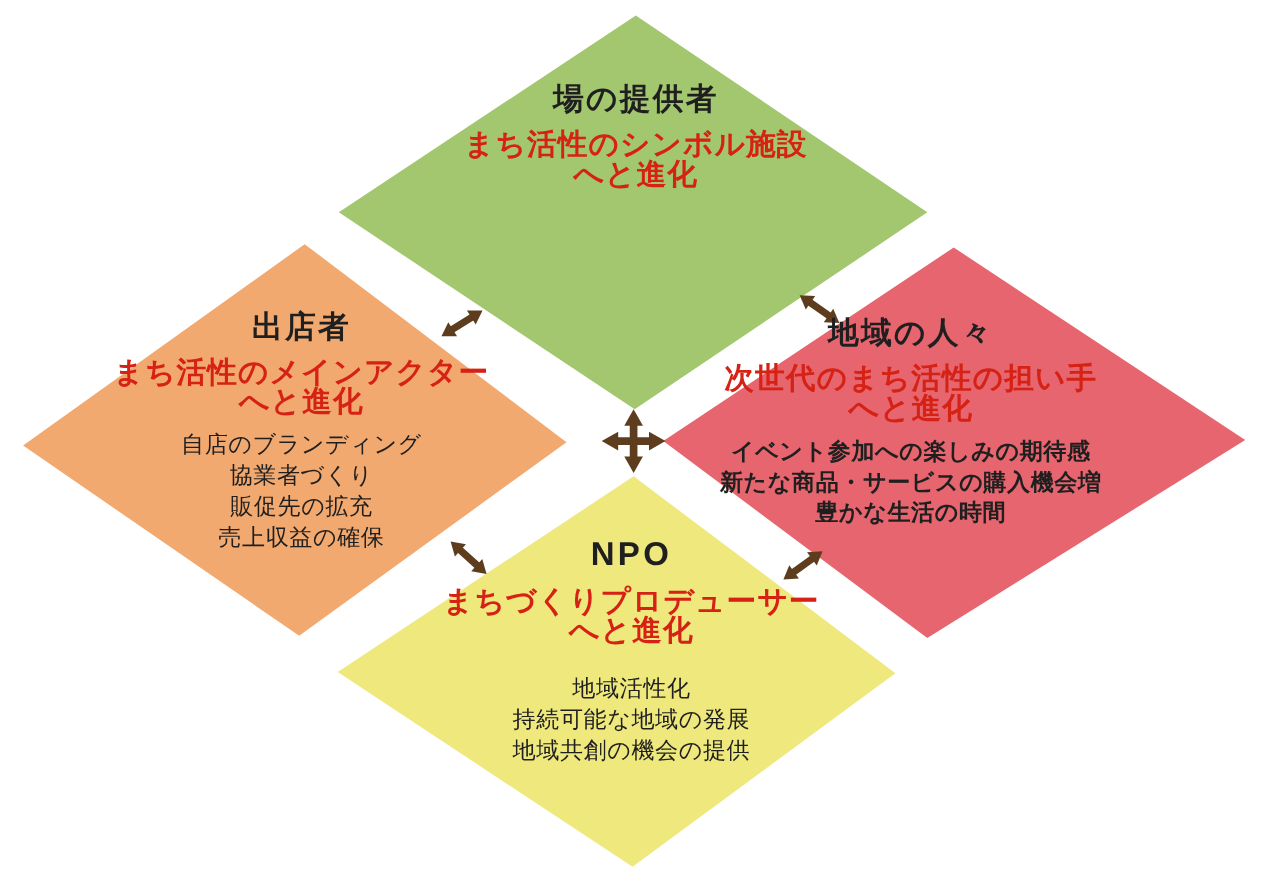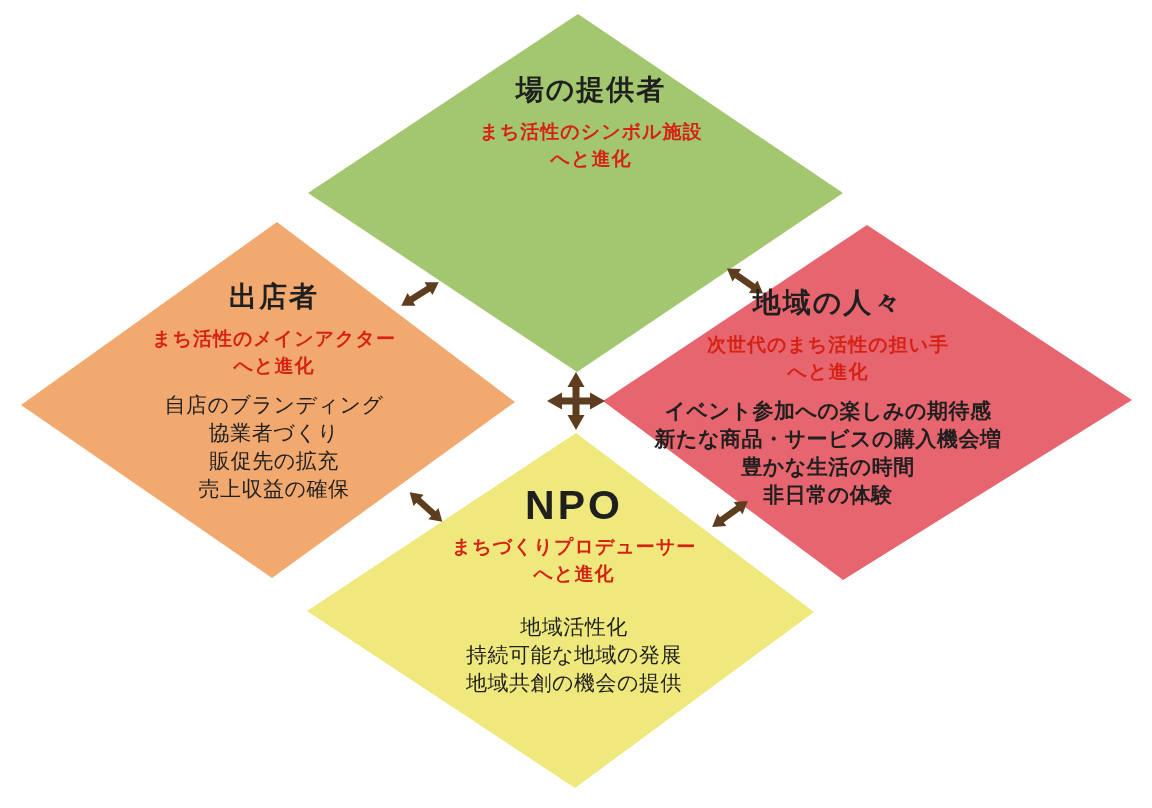--- a/index.html
+++ b/index.html
@@ -29,26 +29,26 @@
     color: #1f1f1f;
   }
   .title {
     font-size: 28px;
     font-weight: 700;
     line-height: 32px;
     letter-spacing: 2px;
     color: #1f1f1f;
   }
   .panel-npo .title {
-    font-size: 41px;
+    font-size: 30px;
     letter-spacing: 3px;
   }
   .subtitle {
     margin-top: 12px;
-    font-size: 19px;
+    font-size: 27px;
     font-weight: 700;
     line-height: 27px;
     letter-spacing: 1px;
     color: #d62115;
     white-space: pre-line;
   }
   .items {
     font-size: 21px;
     font-weight: 500;
     line-height: 28px;
@@ -98,21 +98,21 @@
     <g transform="translate(576,401)">
       <line x1="-19" y1="0" x2="19" y2="0" stroke-width="7" stroke="#5d3d1d"></line>
       <line x1="0" y1="-19" x2="0" y2="19" stroke-width="7" stroke="#5d3d1d"></line>
       <polygon points="-29,0 -14,-8.5 -14,8.5" fill="#5d3d1d"></polygon>
       <polygon points="29,0 14,-8.5 14,8.5" fill="#5d3d1d"></polygon>
       <polygon points="0,-29 -8.5,-14 8.5,-14" fill="#5d3d1d"></polygon>
       <polygon points="0,29 -8.5,14 8.5,14" fill="#5d3d1d"></polygon>
     </g>
   </svg>
 
-  <div class="panel panel-place" style="left:591px; top:74px; width:470px;">
+  <div class="panel panel-place" style="left:578px; top:74px; width:470px;">
     <div class="title">場の提供者</div>
     <div class="subtitle">まち活性のシンボル施設
 へと進化</div>
   </div>
 
   <div class="panel panel-vendor" style="left:274px; top:281px; width:480px;">
     <div class="title">出店者</div>
     <div class="subtitle">まち活性のメインアクター
 へと進化</div>
     <div class="items">
@@ -124,21 +124,20 @@
   </div>
 
   <div class="panel panel-local" style="left:828px; top:287px; width:540px;">
     <div class="title">地域の人々</div>
     <div class="subtitle">次世代のまち活性の担い手
 へと進化</div>
     <div class="items">
       <div class="item">イベント参加への楽しみの期待感</div>
       <div class="item">新たな商品・サービスの購入機会増</div>
       <div class="item">豊かな生活の時間</div>
-      <div class="item">非日常の体験</div>
     </div>
   </div>
 
   <div class="panel panel-npo" style="left:574px; top:489px; width:480px;">
     <div class="title">NPO</div>
     <div class="subtitle">まちづくりプロデューサー
 へと進化</div>
     <div class="items">
       <div class="item">地域活性化</div>
       <div class="item">持続可能な地域の発展</div>

